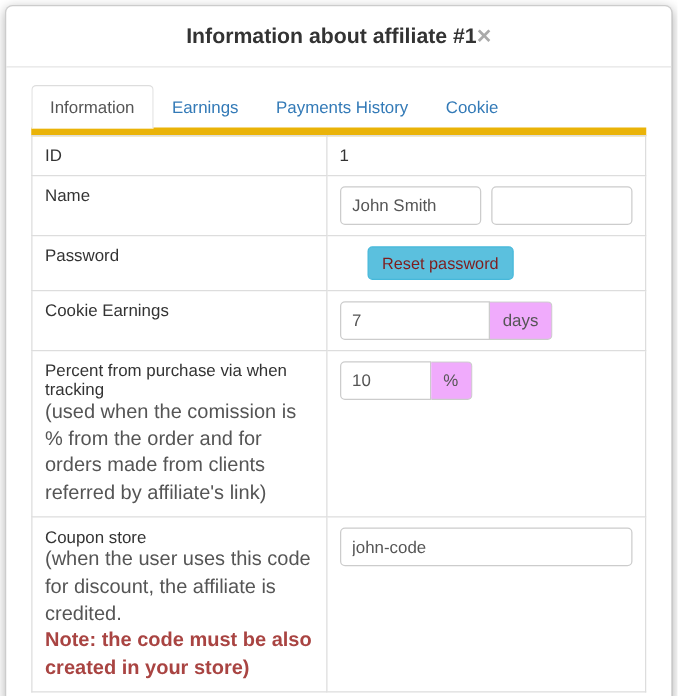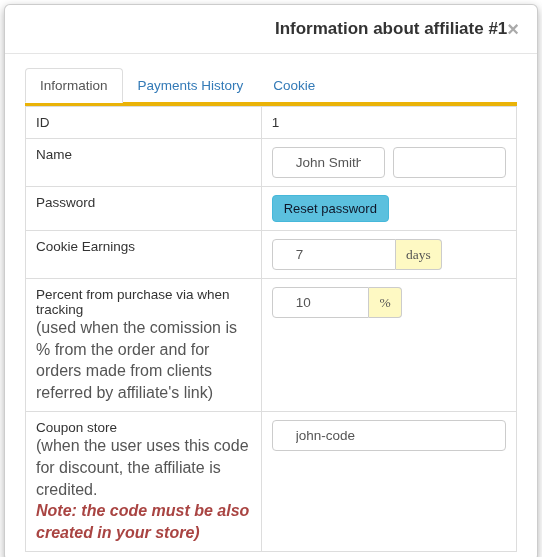--- a/index.html
+++ b/index.html
@@ -1,52 +1,55 @@
 <!DOCTYPE html>
 <html><head>
 <meta charset="utf-8">
 <style>
 * { box-sizing: border-box; margin: 0; padding: 0; }
 body { font-family: -apple-system, "Helvetica Neue", Arial, sans-serif; font-size: 14px; color: #333; background: #fff; width: 542px; }
 .modal { border: 1px solid rgba(0,0,0,0.2); border-radius: 6px; background: #fff; margin: 4px; box-shadow: 0 3px 9px rgba(0,0,0,0.3); }
-.modal-header { padding: 14px 18px; border-bottom: 1px solid #e5e5e5; display: flex; justify-content: flex-end; align-items: center; }
+.modal-header { padding: 14px 18px; border-bottom: 1px solid #e5e5e5; display: flex; justify-content: center; align-items: center; }
 .modal-header h3 { font-size: 17px; font-weight: 600; }
 .close { font-size: 20px; font-weight: 700; color: #aaa; cursor: pointer; background: none; border: none; line-height: 1; }
 .modal-body { padding: 14px 20px 8px; }
-.nav-tabs { border-bottom: 5px solid #eab308; display: flex; list-style: none; }
+.nav-tabs { border-bottom: 7px solid #eab308; display: flex; list-style: none; }
 .nav-tabs li { margin-bottom: -1px; }
 .nav-tabs a { display: block; padding: 9px 14px; color: #337ab7; text-decoration: none; font-size: 13.5px; border: 1px solid transparent; border-radius: 4px 4px 0 0; cursor: pointer; }
 .nav-tabs li.active a { color: #555; background: #fff; border-color: #ddd #ddd #fff; cursor: default; }
 table { width: 100%; border-collapse: collapse; margin-top: -1px; }
 td { border: 1px solid #ddd; padding: 8px 10px; vertical-align: top; font-size: 13.5px; }
 td:first-child { width: 48%; }
 .help { font-size: 16px; color: #555; line-height: 1.35; }
-.help.red { color: #a94442; font-weight: 600; font-style: italic; }
-.form-control { width: 100%; height: 31px; padding: 5px 23px; font-size: 13.5px; border: 1px solid #ccc; border-radius: 4px; background: #fff; color: #555; }
-.input-group { display: flex; width: 130px; }
+.help.red { color: #a94442; font-weight: 600; }
+.form-control { width: 100%; height: 31px; padding: 5px 9px; font-size: 13.5px; border: 1px solid #ccc; border-radius: 4px; background: #fff; color: #555; }
+.input-group { display: flex; width: 106px; }
 .input-group .form-control { border-top-right-radius: 0; border-bottom-right-radius: 0; flex: 1; min-width: 0; }
-.addon { background: #fef9c3; border: 1px solid #ccc; border-left: none; padding: 5px 10px; font-size: 13.5px; color: #555; border-radius: 0 4px 4px 0; display: flex; align-items: center; font-family: Liberation Serif, serif; }
+.addon { background: #f0abfc; border: 1px solid #ccc; border-left: none; padding: 5px 10px; font-size: 13.5px; color: #555; border-radius: 0 4px 4px 0; display: flex; align-items: center; }
 .two-inputs { display: flex; gap: 8px; }
 .two-inputs .form-control { flex: 1; }
-.btn-reset { background: #5bc0de; border: 1px solid #46b8da; color: #0f172a; font-size: 13px; padding: 5px 11px; border-radius: 4px; cursor: pointer; }
+.btn-reset { background: #5bc0de; border: 1px solid #46b8da; color: #7f1d1d; font-size: 13px; padding: 5px 11px; border-radius: 4px; cursor: pointer; margin-left: 22px; }
 .envelope { display: inline-block; vertical-align: middle; margin-left: 4px; }
 .envelope svg { width: 15px; height: 11px; display: block; }
 </style>
 </head>
 <body>
 
 <div class="modal">
   <div class="modal-header">
     <h3>Information about affiliate #1</h3>
     <button class="close">×</button>
   </div>
   <div class="modal-body">
     <ul class="nav-tabs">
       <li class="active">
           <a>Information</a>
+        </li>
+      <li>
+          <a>Earnings</a>
         </li>
       <li>
           <a>Payments History</a>
         </li>
       <li>
           <a>Cookie</a>
         </li>
     </ul>
 
     <table>

